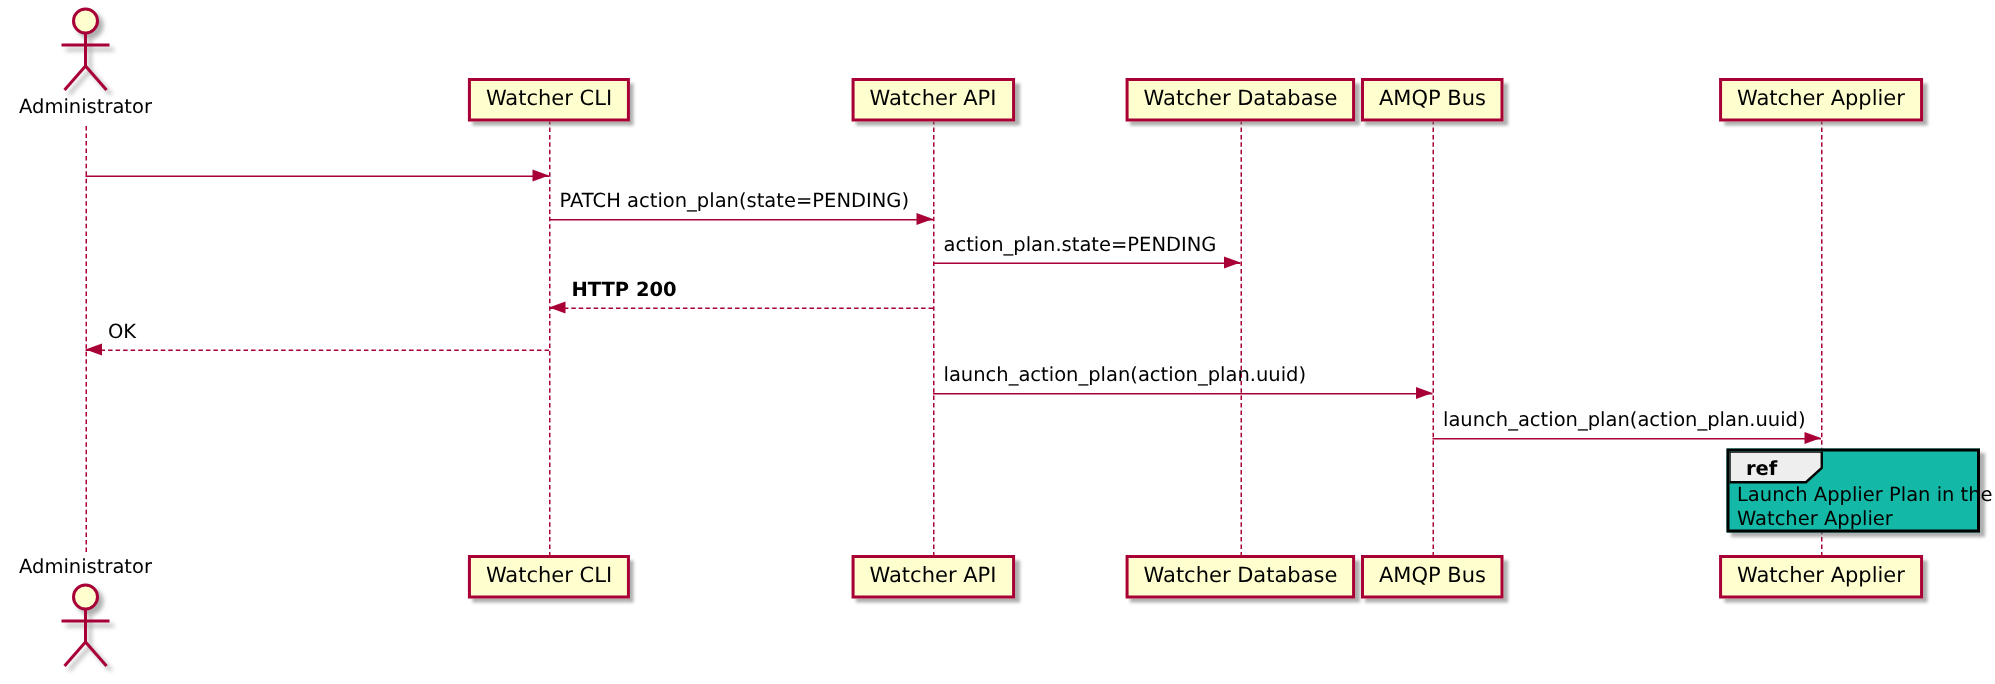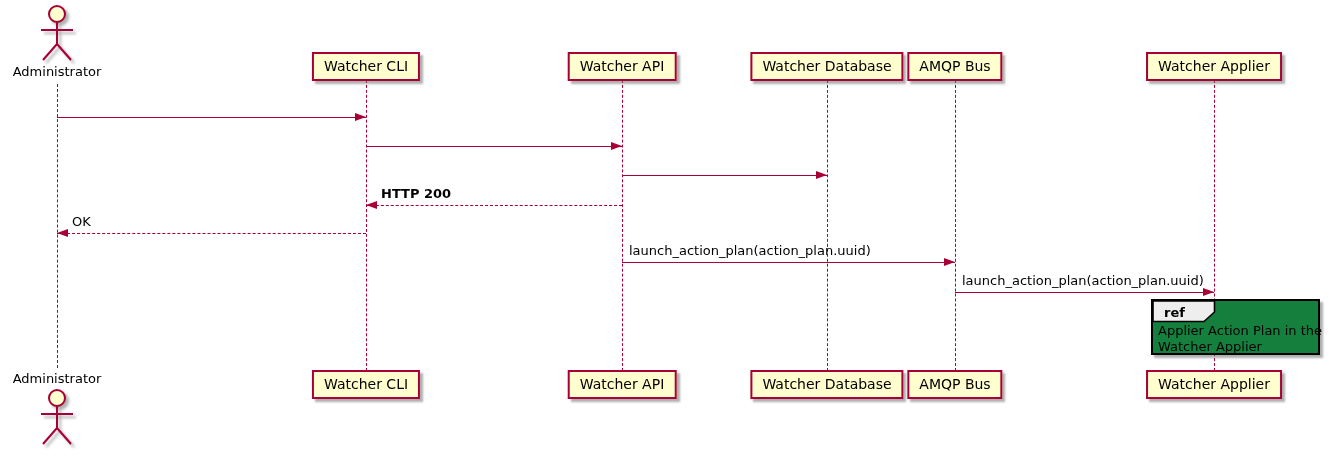--- a/index.html
+++ b/index.html
@@ -50,21 +50,21 @@
   .actor-label {
     position: absolute;
     font-size: 13px;
     line-height: 16px;
     color: #000000;
     text-align: center;
     white-space: nowrap;
   }
   .ref-box {
     position: absolute;
-    background: #15803d;
+    background: #14b8a6;
     border: 2px solid #000000;
     box-shadow: 3px 3px 2px rgba(110,110,110,0.55);
     box-sizing: border-box;
   }
   .ref-header { position: absolute; left: 0; top: 0; }
   .ref-body {
     position: absolute;
     left: 0; top: 21px;
     padding: 1px 5px;
     font-size: 13px;
@@ -80,41 +80,43 @@
     <div class="lifeline" style="left: 56.5px; top: 84px; height: 284px;"></div>
     <div class="lifeline" style="left: 365.5px; top: 80px; height: 291px;"></div>
     <div class="lifeline" style="left: 621.5px; top: 80px; height: 291px;"></div>
     <div class="lifeline" style="left: 826.5px; top: 80px; height: 291px;"></div>
     <div class="lifeline" style="left: 954.5px; top: 80px; height: 291px;"></div>
     <div class="lifeline" style="left: 1213.5px; top: 80px; height: 291px;"></div>
     <div class="msg-line solid" style="left: 57px; top: 117px; width: 309px;"></div>
     <div class="arrowhead right" style="left: 355px; top: 113px;"></div>
     <div class="msg-line solid" style="left: 366px; top: 146px; width: 256px;"></div>
     <div class="arrowhead right" style="left: 611px; top: 142px;"></div>
+    <div class="msg-label" style="left: 373px; top: 127px;">PATCH action_plan(state=PENDING)</div>
     <div class="msg-line solid" style="left: 622px; top: 175px; width: 205px;"></div>
     <div class="arrowhead right" style="left: 816px; top: 171px;"></div>
+    <div class="msg-label" style="left: 629px; top: 156px;">action_plan.state=PENDING</div>
     <div class="msg-line dashed" style="left: 366px; top: 205px; width: 256px;"></div>
     <div class="arrowhead left" style="left: 366px; top: 201px;"></div>
     <div class="msg-label" style="left: 381px; top: 186px; font-weight: bold;">HTTP 200</div>
     <div class="msg-line dashed" style="left: 57px; top: 233px; width: 309px;"></div>
     <div class="arrowhead left" style="left: 57px; top: 229px;"></div>
     <div class="msg-label" style="left: 72px; top: 214px;">OK</div>
     <div class="msg-line solid" style="left: 622px; top: 262px; width: 333px;"></div>
     <div class="arrowhead right" style="left: 944px; top: 258px;"></div>
     <div class="msg-label" style="left: 629px; top: 243px;">launch_action_plan(action_plan.uuid)</div>
     <div class="msg-line solid" style="left: 955px; top: 292px; width: 259px;"></div>
     <div class="arrowhead right" style="left: 1203px; top: 288px;"></div>
     <div class="msg-label" style="left: 962px; top: 273px;">launch_action_plan(action_plan.uuid)</div>
     <div class="ref-box" style="left: 1151px; top: 299px; width: 169px; height: 56px;">
       <div class="ref-header"><svg width="63" height="22" viewBox="0 0 63 22" xmlns="http://www.w3.org/2000/svg">
           <path d="M0,0 H61.5 V11 L51,20.5 H0 Z" fill="#EEEEEE" stroke="#000000" stroke-width="1.6"></path>
           <text x="11" y="15.5" font-size="13" font-weight="bold" fill="#000000" font-family="DejaVu Sans, sans-serif">ref</text>
         </svg></div>
       <div class="ref-body">
-        <div>Applier Action Plan in the</div>
+        <div>Launch Applier Plan in the</div>
         <div>Watcher Applier</div>
       </div>
     </div>
     <div class="actor-figure" style="left: 33px; top: 4px;"><svg width="48" height="58" viewBox="0 0 48 58" xmlns="http://www.w3.org/2000/svg">
         <circle cx="24" cy="10" r="8" fill="#FEFECE" stroke="#A80036" stroke-width="2"></circle>
         <line x1="24" y1="18" x2="24" y2="40" stroke="#A80036" stroke-width="2"></line>
         <line x1="8" y1="26" x2="40" y2="26" stroke="#A80036" stroke-width="2"></line>
         <line x1="24" y1="40" x2="10" y2="56" stroke="#A80036" stroke-width="2"></line>
         <line x1="24" y1="40" x2="38" y2="56" stroke="#A80036" stroke-width="2"></line>
       </svg></div>

